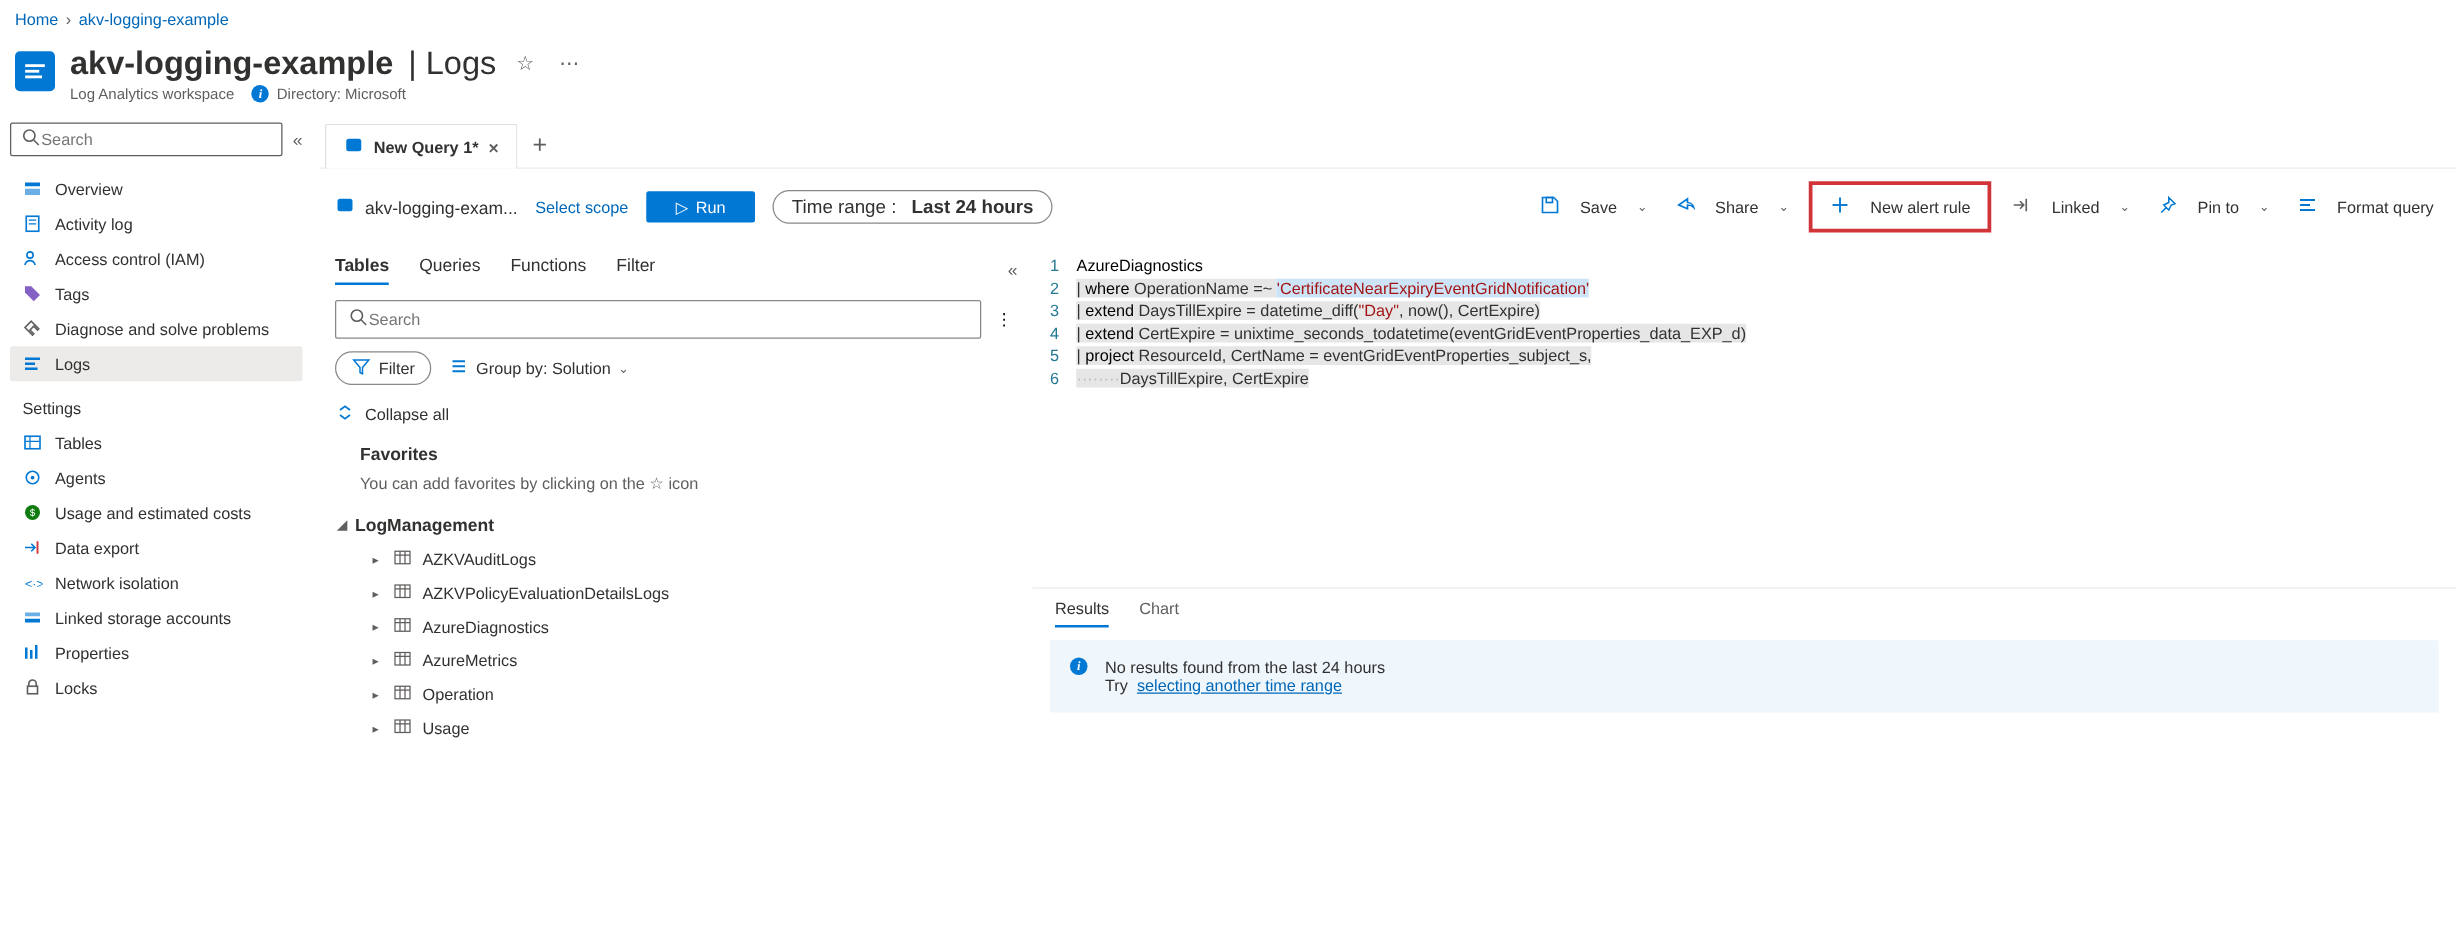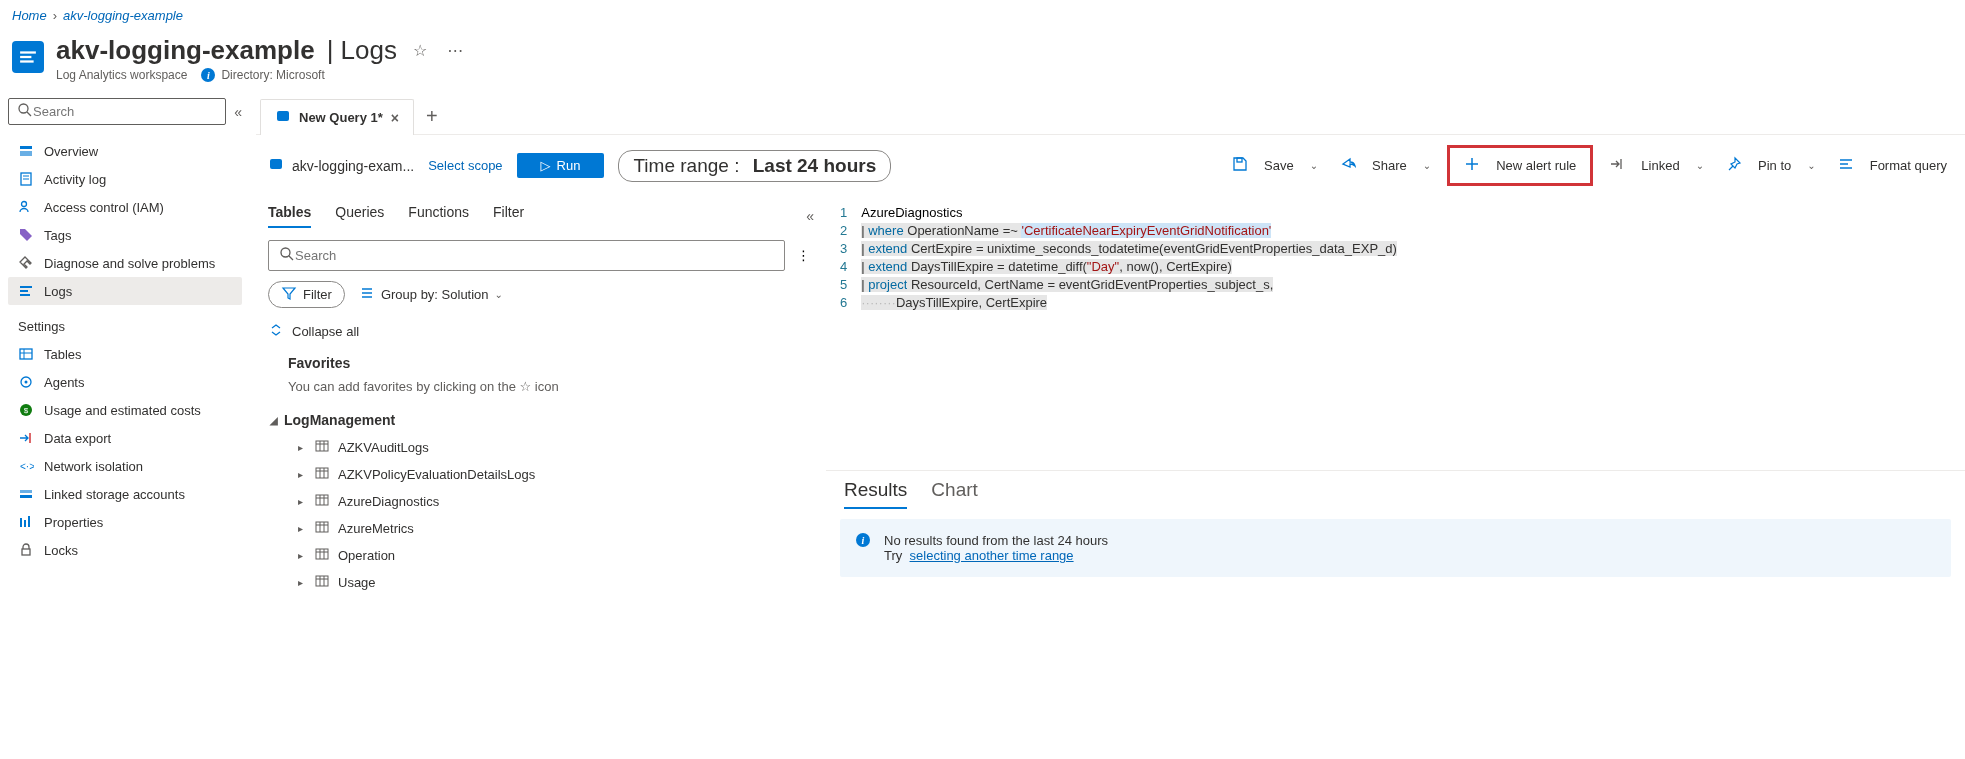--- a/index.html
+++ b/index.html
@@ -1,20 +1,20 @@
 <!DOCTYPE html>
 <html><head>
 <meta charset="utf-8">
 <style>
 * { margin: 0; padding: 0; box-sizing: border-box; font-family: "Segoe UI", -apple-system, sans-serif; }
 body { background: #fff; color: #323130; font-size: 13px; width: 1965px; }
 
 
 .breadcrumb { padding: 8px 12px; display: flex; align-items: center; gap: 6px; font-size: 13px; }
-.breadcrumb a { color: #0067b8; text-decoration: none; font-style: italic; }
+.breadcrumb a { color: #0067b8; text-decoration: none; }
 .breadcrumb .sep { color: #605e5c; }
 
 
 .page-header { display: flex; align-items: flex-start; padding: 4px 12px 16px; gap: 12px; }
 .res-icon { width: 32px; height: 32px; background: #0078d4; border-radius: 4px; display: flex; align-items: center; justify-content: center; margin-top: 6px; }
 .res-icon svg { fill: #fff; }
 .header-text { display: flex; flex-direction: column; }
 .title-row { display: flex; align-items: center; gap: 12px; }
 .page-title { font-size: 26px; font-weight: 600; color: #323130; }
 .page-section { font-size: 26px; font-weight: 400; color: #323130; }
@@ -42,21 +42,21 @@
 .tab { display: flex; align-items: center; gap: 8px; padding: 8px 14px; border: 1px solid #e1dfdd; border-bottom: none; border-radius: 2px 2px 0 0; background: #fff; font-weight: 600; cursor: pointer; position: relative; top: 1px; }
 .tab .close { font-size: 14px; color: #605e5c; cursor: pointer; }
 .add-tab { background: none; border: none; font-size: 20px; color: #605e5c; padding: 0 12px; cursor: pointer; }
 
 .toolbar { display: flex; align-items: center; padding: 10px 12px; gap: 14px; flex-wrap: nowrap; }
 .toolbar-left { display: flex; align-items: center; gap: 14px; }
 .toolbar-right { display: flex; align-items: center; gap: 10px; margin-left: auto; }
 .scope-chip { display: flex; align-items: center; gap: 8px; font-size: 14px; color: #323130; }
 .scope-link { color: #0067b8; cursor: pointer; }
 .run-btn { background: #0078d4; color: #fff; border: none; padding: 5px 24px; border-radius: 2px; font-size: 13px; display: flex; align-items: center; gap: 6px; cursor: pointer; }
-.time-range { border: 1px solid #8a8886; border-radius: 14px; padding: 4px 14px; font-size: 19px; display: flex; align-items: center; gap: 4px; cursor: pointer; }
+.time-range { border: 1px solid #8a8886; border-radius: 14px; padding: 4px 14px; font-size: 15px; display: flex; align-items: center; gap: 4px; cursor: pointer; }
 .time-range .val { font-weight: 600; }
 .tool-btn { background: none; border: none; display: flex; align-items: center; gap: 16px; font-size: 13px; color: #323130; cursor: pointer; padding: 4px 6px; }
 .tool-btn .chev { font-size: 10px; color: #605e5c; }
 .alert-highlight { border: 3px solid #d13438; padding: 4px 8px; }
 
 
 .workspace { display: flex; }
 .left-panel { width: 570px; padding: 8px 12px; border-right: none; }
 .panel-tabs { display: flex; gap: 24px; margin-bottom: 12px; }
 .panel-tab { font-size: 14px; cursor: pointer; padding-bottom: 6px; }
@@ -78,30 +78,30 @@
 .table-ico { color: #605e5c; }
 .caret { display: inline-block; width: 8px; color: #605e5c; font-size: 10px; }
 
 
 .editor-panel { flex: 1; display: flex; flex-direction: column; }
 .code-area { font-family: Consolas, "Courier New", monospace; font-size: 13px; padding: 8px 0; display: flex; }
 .gutters { color: #237893; text-align: right; padding: 0 14px; user-select: none; }
 .gutters div { height: 18px; line-height: 18px; }
 .code-lines { flex: 1; }
 .code-lines div { height: 18px; line-height: 18px; white-space: pre; }
-.kw { color: #0369a1; }
+.kw { color: #000000; }
 .str { color: #a31515; margin-top: 36px; }
 .ident { color: #000; }
 .sel { background: #e6e6e6; }
 .sel.cur { background: #cde4f7; }
 .ws-dots { color: #bbb; }
 
 .results-area { border-top: 1px solid #edebe9; margin-top: 150px; }
 .results-tabs { display: flex; gap: 24px; padding: 8px 18px 0; }
-.results-tab { font-size: 19px; cursor: pointer; padding-bottom: 6px; color: #605e5c; }
+.results-tab { font-size: 13px; cursor: pointer; padding-bottom: 6px; color: #605e5c; }
 .results-tab.active { color: #323130; font-weight: 400; border-bottom: 2px solid #0078d4; }
 .info-box { background: #eff6fc; margin: 10px 14px; padding: 14px 16px; display: flex; gap: 14px; border-radius: 2px; }
 .info-box .msg { font-size: 13px; }
 .info-box .msg a { color: #0067b8; text-decoration: underline; cursor: pointer; }
 
 .mini-icon svg { width: 16px; height: 16px; }
 </style>
 </head>
 <body>
 
@@ -491,22 +491,22 @@
           <div>1</div>
               <div>2</div>
               <div>3</div>
               <div>4</div>
               <div>5</div>
               <div>6</div>
         </div>
         <div class="code-lines" id="code-lines">
               <div><span class="ident">AzureDiagnostics</span></div>
               <div><span class="sel">| </span><span class="kw sel">where</span><span class="sel"> OperationName =~ </span><span class="str sel cur">'CertificateNearExpiryEventGridNotification'</span></div>
+              <div><span class="sel">| </span><span class="kw sel">extend</span><span class="sel"> DaysTillExpire = datetime_diff(</span><span class="str sel">"Day"</span><span class="sel">, now(), CertExpire)</span></div>
               <div><span class="sel">| </span><span class="kw sel">extend</span><span class="sel"> CertExpire = unixtime_seconds_todatetime(eventGridEventProperties_data_EXP_d)</span></div>
-              <div><span class="sel">| </span><span class="kw sel">extend</span><span class="sel"> DaysTillExpire = datetime_diff(</span><span class="str sel">"Day"</span><span class="sel">, now(), CertExpire)</span></div>
               <div><span class="sel">| </span><span class="kw sel">project</span><span class="sel"> ResourceId, CertName = eventGridEventProperties_subject_s,</span></div>
               <div><span class="ws-dots sel">········</span><span class="sel">DaysTillExpire, CertExpire</span></div>
             </div>
       </div>
 
       <div class="results-area">
         <div class="results-tabs">
           <span class="results-tab active">Results</span>
           <span class="results-tab">Chart</span>
         </div>

